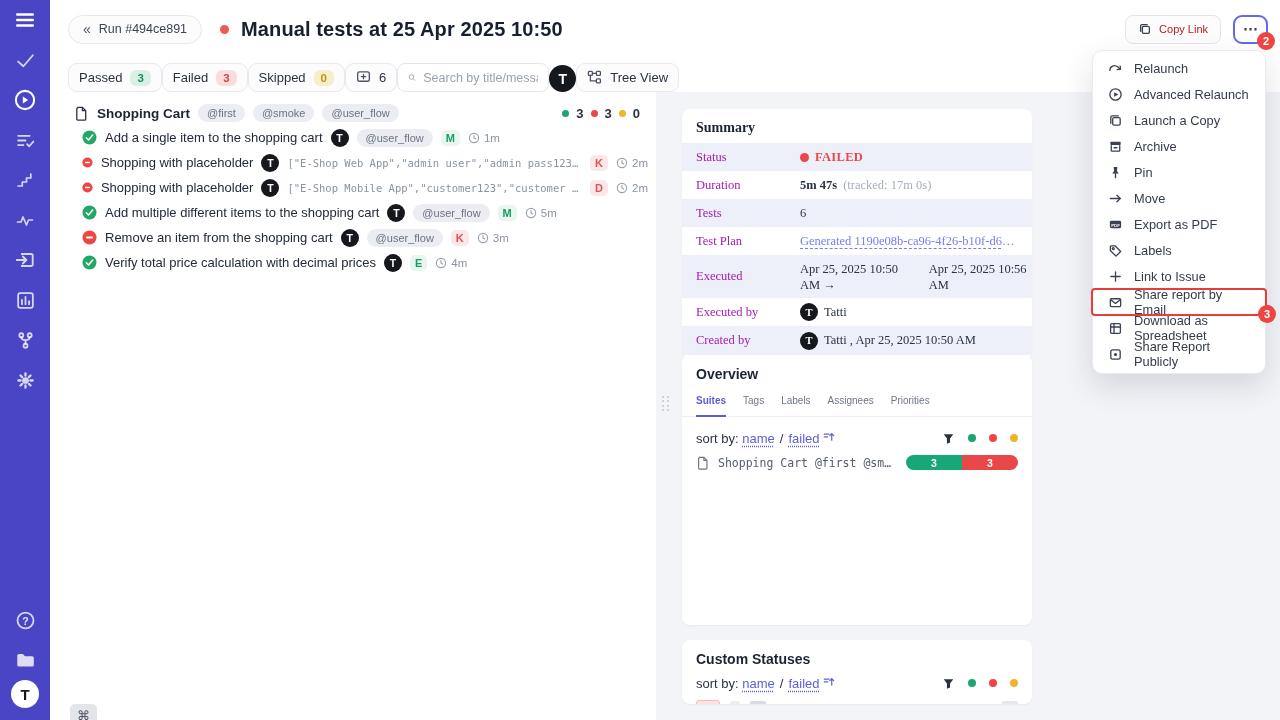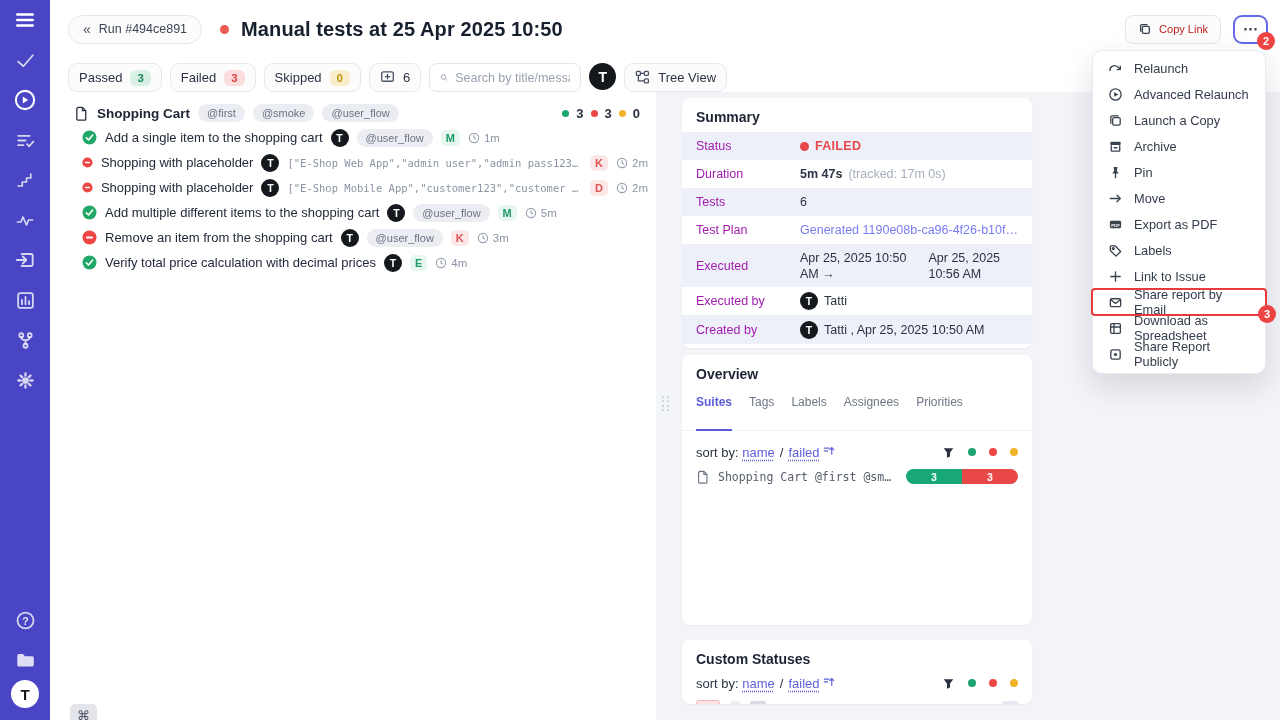--- a/index.html
+++ b/index.html
@@ -20,21 +20,21 @@
   .back-pill { display:flex; align-items:center; gap:8px; height:29px; padding:0 14px; border:1px solid #e5e7ed; border-radius:15px; background:#fcfcfd; font-size:12.5px; color:#3c4454; cursor:pointer; }
   .back-chevron { font-size:14px; color:#4a5263; }
   .run-dot { width:9px; height:9px; border-radius:50%; background:#ee5a54; margin:0 12px 0 18px; }
   .page-title { font-size:20px; font-weight:bold; color:#17202f; letter-spacing:.1px; }
   .topbar-right { margin-left:auto; display:flex; align-items:center; gap:12px; }
   .copylink-btn { display:flex; align-items:center; gap:7px; height:29px; padding:0 12px; border:1px solid #e3e5ea; border-radius:8px; background:#fcfcfd; font-size:11px; color:#b91c1c; cursor:pointer; }
   .copylink-btn svg, .more-btn svg { stroke:#3a4250; fill:none; stroke-width:1.5; }
   .more-btn { width:35px; height:29px; border:2px solid #6568e8; border-radius:9px; background:#fff; font-size:15px; font-weight:bold; color:#3a4250; display:flex; align-items:center; justify-content:center; line-height:0; cursor:pointer; }
 
   
-  .filterbar { position:absolute; left:68px; top:63px; height:29px; display:flex; align-items:flex-start; gap:8px; }
+  .filterbar { position:absolute; left:68px; top:63px; height:29px; display:flex; align-items:flex-end; gap:0; }
   .chip { display:flex; align-items:center; gap:8px; height:29px; padding:0 10px; border:1px solid #e7e9ee; border-radius:9px; background:#fcfcfd; font-size:13px; color:#2a3242; cursor:pointer; }
   .count-badge { font-size:11.5px; font-weight:bold; padding:2px 7px; border-radius:6px; }
   .cb-green { background:#d8f1e4; color:#1d8a5f; }
   .cb-red { background:#fbdddd; color:#d64545; }
   .cb-yellow { background:#f9eecb; color:#c09310; }
   .chip svg { stroke:#4a5263; fill:none; stroke-width:1.4; stroke-linecap:round; }
   .search-box { display:flex; align-items:center; gap:7px; width:152px; height:29px; padding:0 10px; border:1px solid #e3e6ec; border-radius:8px; background:#fff; }
   .search-box input { border:none; outline:none; width:115px; font-size:12.5px; color:#3c4454; font-family:"Liberation Sans",sans-serif; background:transparent; }
   .search-box input::placeholder { color:#9aa2b1; }
   .search-box svg { stroke:#8a93a3; fill:none; stroke-width:1.5; }
@@ -60,37 +60,37 @@
   .duration { display:flex; align-items:center; gap:4px; font-size:11.5px; color:#8a93a3; }
   .duration svg { stroke:#98a1af; fill:none; stroke-width:1.3; stroke-linecap:round; }
 
   
   .right-region { position:absolute; left:656px; top:92px; right:0; bottom:0; background:#f3f4f8; }
   .grip { position:absolute; left:5px; top:301px; width:9px; height:21px; display:flex; flex-wrap:wrap; gap:2.5px; align-content:center; justify-content:center; cursor:col-resize; }
   .grip i { width:2px; height:2px; border-radius:50%; background:#c3c8d4; }
   .card { position:absolute; left:26px; width:350px; background:#fff; border-radius:8px; box-shadow:0 1px 2px rgba(25,30,50,.05); }
   .card-title { font-size:14px; font-weight:bold; color:#1c2433; padding:11px 14px 0; }
 
-  .card-summary { top:6px; height:250px; }
+  .card-summary { top:17px; height:250px;font-family:Liberation Serif, serif; }
   .sum-rows { margin-top:7px; }
   .sum-row { display:flex; align-items:center; font-size:12.5px; }
   .sum-row.striped { background:#edf0f9; }
   .sum-label { width:118px; padding-left:14px; color:#a21caf; flex:none; }
   .sum-value { color:#2a3343; display:flex; align-items:center; gap:6px; }
   .h28 { height:28px; } .h43 { height:43px; } .h29 { height:29px; }
   .status-failed { color:#e8474b; font-weight:bold; letter-spacing:.3px; font-size:12.5px; display:flex; align-items:center; gap:6px; }
   .fail-dot { width:9px; height:9px; border-radius:50%; background:#e8474b; }
   .bold { font-weight:bold; }
   .muted { color:#a6aebc; }
   .plan-link { color:#787cf0; text-decoration:underline dashed; text-underline-offset:3px; text-decoration-thickness:1px; cursor:pointer; white-space:nowrap; overflow:hidden; text-overflow:ellipsis; max-width:218px; display:inline-block; }
   .two-line { line-height:16px; }
 
   .card-overview { top:263px; height:270px; }
   .ov-tabs { display:flex; gap:17px; margin-top:13px; padding:0 14px; border-bottom:1px solid #edeff4; }
-  .ov-tab { font-size:12px; color:#6e7685; padding-bottom:20px; cursor:pointer; }
+  .ov-tab { font-size:10px; color:#6e7685; padding-bottom:9px; cursor:pointer; }
   .ov-tab.active { color:#5c5cd9; font-weight:bold; border-bottom:2px solid #5c5cd9; margin-bottom:-1px; }
   .sort-row { display:flex; align-items:center; margin:13px 14px 9px; font-size:13px; color:#2a3343; }
   .sort-link { color:#5d5fd8; text-decoration:underline dotted; text-underline-offset:3px; cursor:pointer; }
   .sort-sep { margin:0 5px; }
   .sort-glyph svg { stroke:#5d5fd8; fill:none; stroke-width:1.3; stroke-linecap:round; margin-left:3px; }
   .sort-icons { margin-left:auto; display:flex; align-items:center; gap:13px; }
   .sort-icons svg { cursor:pointer; }
   .ov-suite-row { display:flex; align-items:center; gap:8px; margin:2px 14px 0; cursor:pointer; }
   .ov-suite-row > svg { stroke:#6a7383; fill:none; stroke-width:1.3; flex:none; }
   .ov-suite-name { font-family:"DejaVu Sans Mono",monospace; font-size:11.5px; color:#555d6b; white-space:nowrap; overflow:hidden; text-overflow:ellipsis; }

